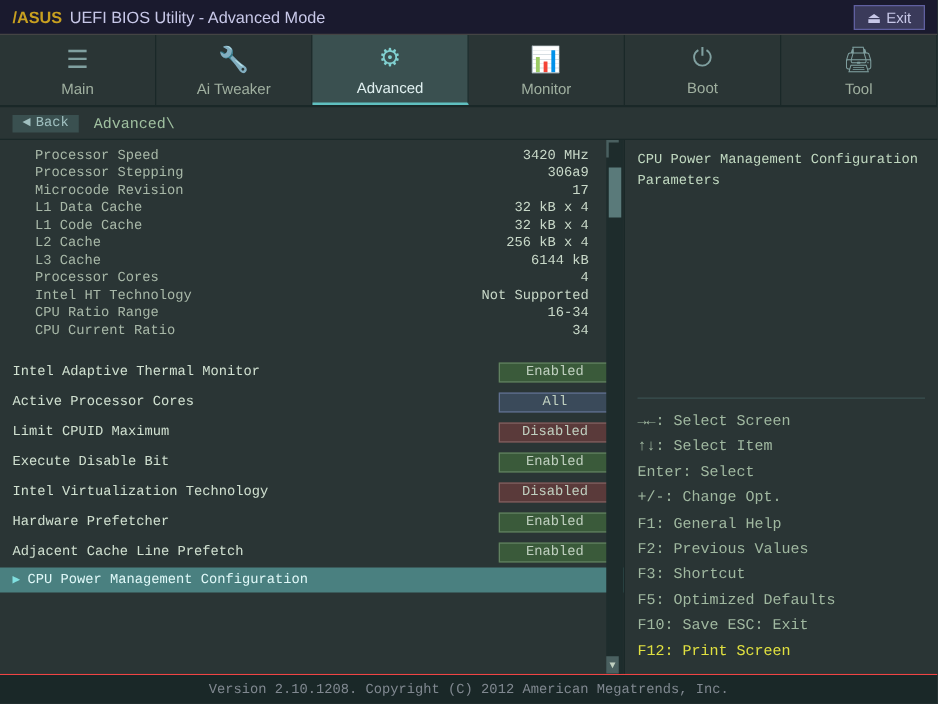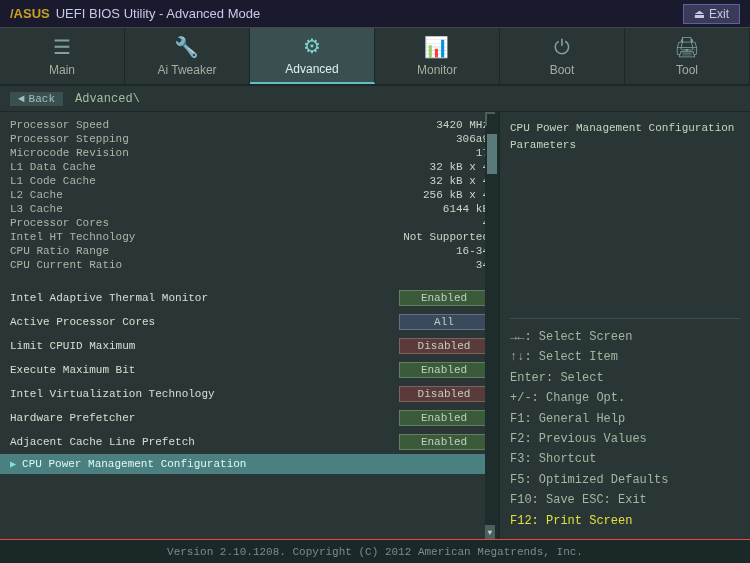--- a/index.html
+++ b/index.html
@@ -118,21 +118,21 @@
     
     #left-panel {
       width: 500px;
       background: #2a3535;
       overflow: hidden;
       position: relative;
       border-right: 1px solid #1a2828;
     }
 
     .info-section {
-      padding: 6px 10px;
+      padding: 6px 28px;
     }
     .info-row {
       display: flex;
       justify-content: space-between;
       padding: 1px 0;
       font-size: 11px;
       color: #a8b8a8;
     }
     .info-row .label { color: #a8b8a8; }
     .info-row .value { color: #c8d8c8; text-align: right; }
@@ -366,21 +366,21 @@
     </div>
     <div class="setting-row">
       <span class="s-label">Active Processor Cores</span>
       <span class="badge all">All</span>
     </div>
     <div class="setting-row">
       <span class="s-label">Limit CPUID Maximum</span>
       <span class="badge disabled">Disabled</span>
     </div>
     <div class="setting-row">
-      <span class="s-label">Execute Maximum Bit</span>
+      <span class="s-label">Execute Disable Bit</span>
       <span class="badge enabled">Enabled</span>
     </div>
     <div class="setting-row">
       <span class="s-label">Intel Virtualization Technology</span>
       <span class="badge disabled">Disabled</span>
     </div>
     <div class="setting-row">
       <span class="s-label">Hardware Prefetcher</span>
       <span class="badge enabled">Enabled</span>
     </div>

